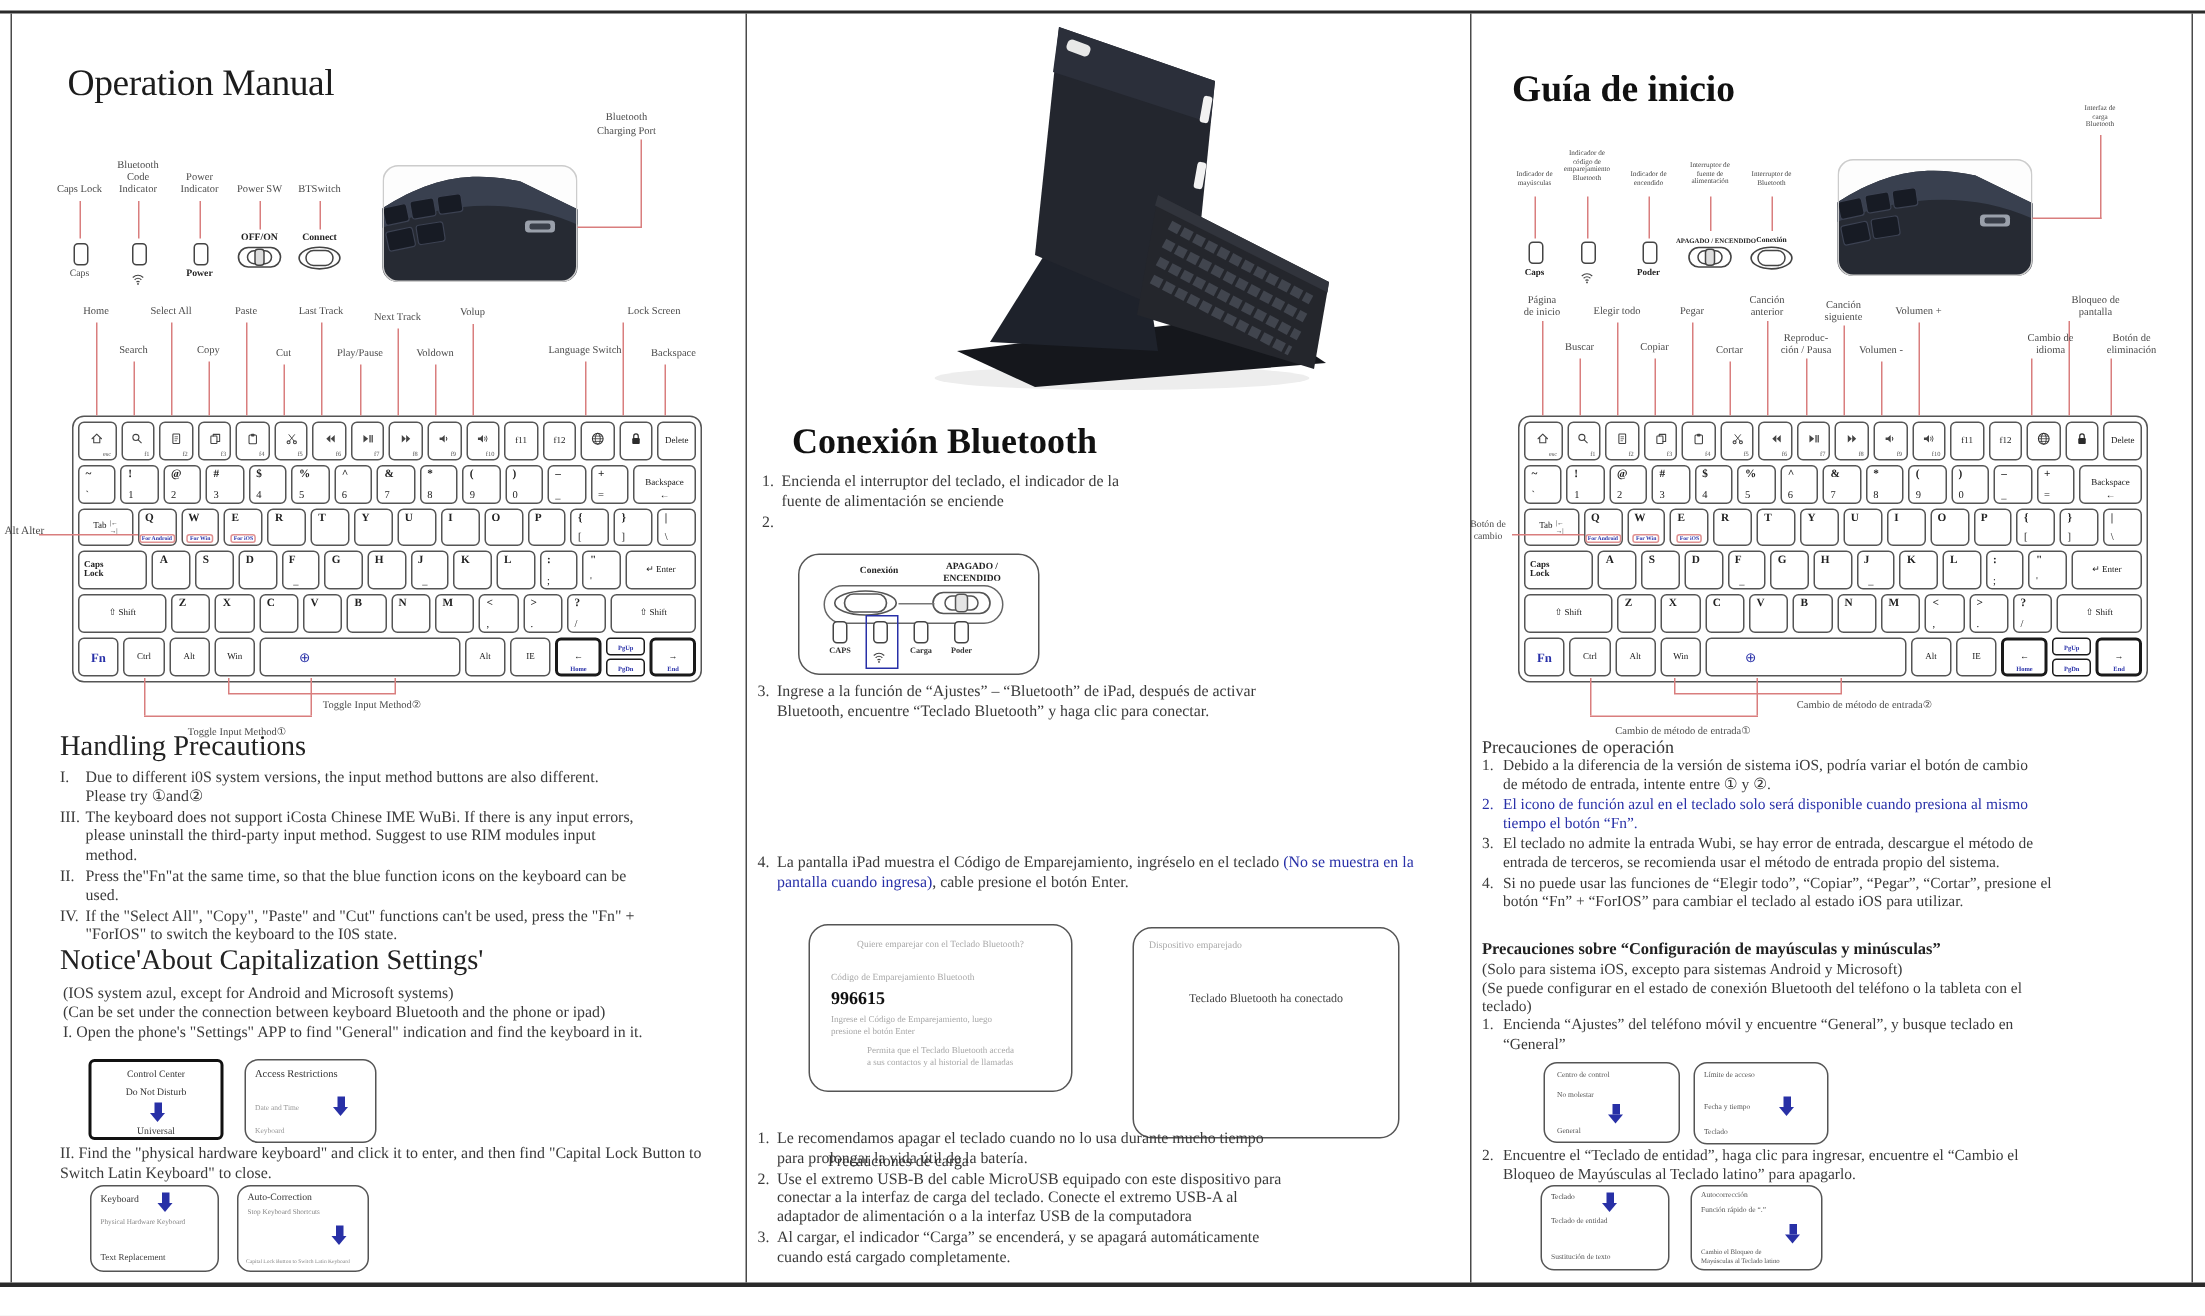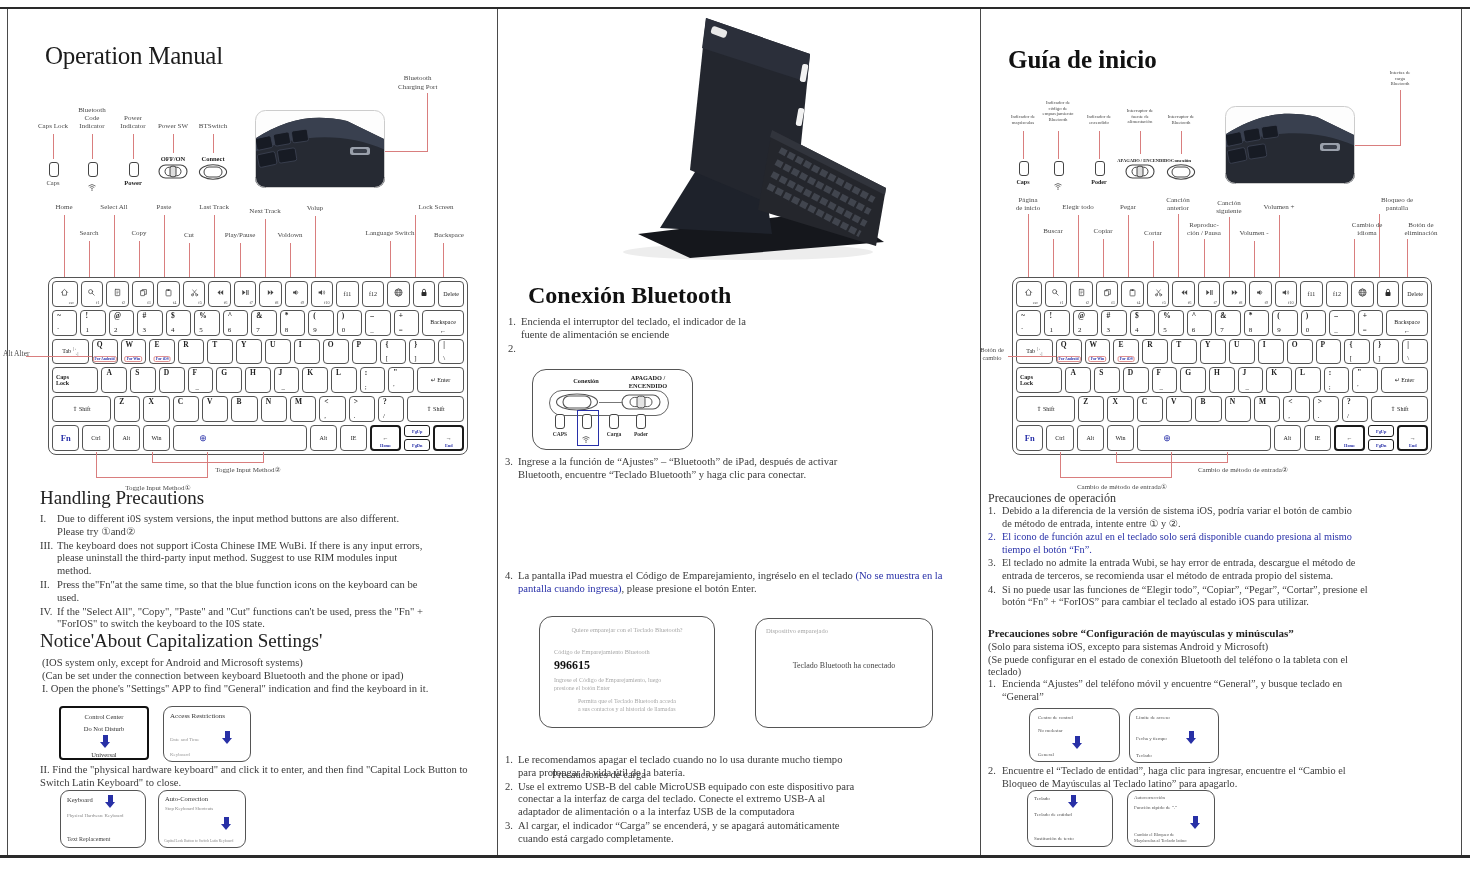--- a/index.html
+++ b/index.html
@@ -524,21 +524,21 @@
       </div>
       <div class="pli">
         <div class="pm" style="flex: 0 0 17px;">IV.</div>
         <div class="pt">If the "Select All", "Copy", "Paste" and "Cut" functions can't be used, press the "Fn" +
 "ForIOS" to switch the keyboard to the I0S state.</div>
       </div>
     </div>
 
   <div class="h2" style="left: 40px; top: 630px; white-space: pre-line;">Notice'About Capitalization Settings'</div>
   <div class="paras" style="left:42px;top:657px;width:452px">
-      <div>(IOS system only, except for Android and Microsoft systems)</div>
+      <div>(IOS system azul, except for Android and Microsoft systems)</div>
       <div>(Can be set under the connection between keyboard Bluetooth and the phone or ipad)</div>
       <div>I. Open the phone's "Settings" APP to find "General" indication and find the keyboard in it.</div>
     </div>
 
   <div class="fbox boldb" style="left:59px;top:706px;width:90px;height:54px">
     <div class="bxc" style="top: 5px; font-size: 6.5px; color: rgb(51, 51, 51); white-space: pre-line;">Control Center</div>
     <div class="bxc" style="top: 17px; font-size: 6.5px; color: rgb(51, 51, 51); white-space: pre-line;">Do Not Disturb</div>
     <span class="dar" style="left:39px;top:27px">
         <span class="st"></span>
         <span class="hd"></span>
@@ -641,33 +641,33 @@
       <div class="pli">
         <div class="pm" style="flex: 0 0 13px;">3.</div>
         <div class="pt">Ingrese a la función de “Ajustes” – “Bluetooth” de iPad, después de activar
 Bluetooth, encuentre “Teclado Bluetooth” y haga clic para conectar.</div>
       </div>
     </div>
 
 
   <div class="abs" style="left:505px;top:570px;width:452px;font-size:10.6px;line-height:12.9px;display:flex">
     <span style="flex: 0 0 13px; white-space: pre-line;">4.</span>
-    <span><span style="white-space: pre-line;">La pantalla iPad muestra el Código de Emparejamiento, ingréselo en el teclado </span><span class="bluetext" style="white-space: pre-line;">(No se muestra en la pantalla cuando ingresa)</span><span style="white-space: pre-line;">, please presione el botón Enter.</span></span>
+    <span><span style="white-space: pre-line;">La pantalla iPad muestra el Código de Emparejamiento, ingréselo en el teclado </span><span class="bluetext" style="white-space: pre-line;">(No se muestra en la pantalla cuando ingresa)</span><span style="white-space: pre-line;">, cable presione el botón Enter.</span></span>
   </div>
 
   <div class="fbox" style="left:539px;top:616px;width:176px;height:112px;border-radius:13px">
     <div class="bxc" style="top: 9px; font-size: 6.3px; color: rgb(168, 168, 168); width: 170px; white-space: pre-line;">Quiere emparejar con el Teclado Bluetooth?</div>
     <div class="bxt" style="left: 14px; top: 31px; font-size: 6.3px; color: rgb(168, 168, 168); white-space: pre-line;">Código de Emparejamiento Bluetooth</div>
     <div class="bxt" style="left: 14px; top: 41px; font-size: 12px; font-weight: bold; color: rgb(17, 17, 17); white-space: pre-line;">996615</div>
     <div class="bxt" style="left: 14px; top: 60px; font-size: 6px; line-height: 7.5px; color: rgb(168, 168, 168); white-space: pre-line;">Ingrese el Código de Emparejamiento, luego
 presione el botón Enter</div>
     <div class="bxt" style="left: 38px; top: 81px; font-size: 6px; line-height: 7.5px; color: rgb(168, 168, 168); white-space: pre-line;">Permita que el Teclado Bluetooth acceda
 a sus contactos y al historial de llamadas</div>
   </div>
-  <div class="fbox" style="left:755px;top:618px;width:178px;height:110px;border-radius:13px">
+  <div class="fbox" style="left:755px;top:618px;width:178px;height:141px;border-radius:13px">
     <div class="bxt" style="left: 10px; top: 8px; font-size: 6.5px; color: rgb(168, 168, 168); white-space: pre-line;">Dispositivo emparejado</div>
     <div class="bxc" style="top: 42px; font-size: 8px; color: rgb(68, 68, 68); width: 170px; white-space: pre-line;">Teclado Bluetooth ha conectado</div>
   </div>
 
   <div class="h3" style="left: 505px; top: 769px; white-space: pre-line; padding-left: 47px;">Precauciones de carga</div>
   <div class="plist" style="left:505px;top:754px;width:452px">
       <div class="pli">
         <div class="pm" style="flex: 0 0 13px;">1.</div>
         <div class="pt">Le recomendamos apagar el teclado cuando no lo usa durante mucho tiempo
 para prolongar la vida útil de la batería.</div>

